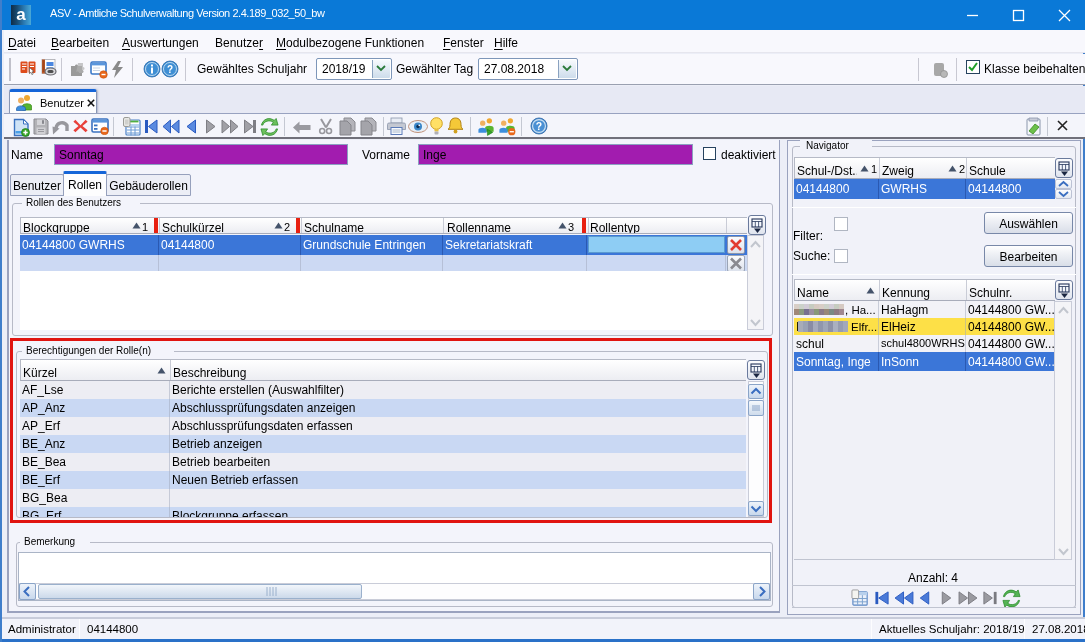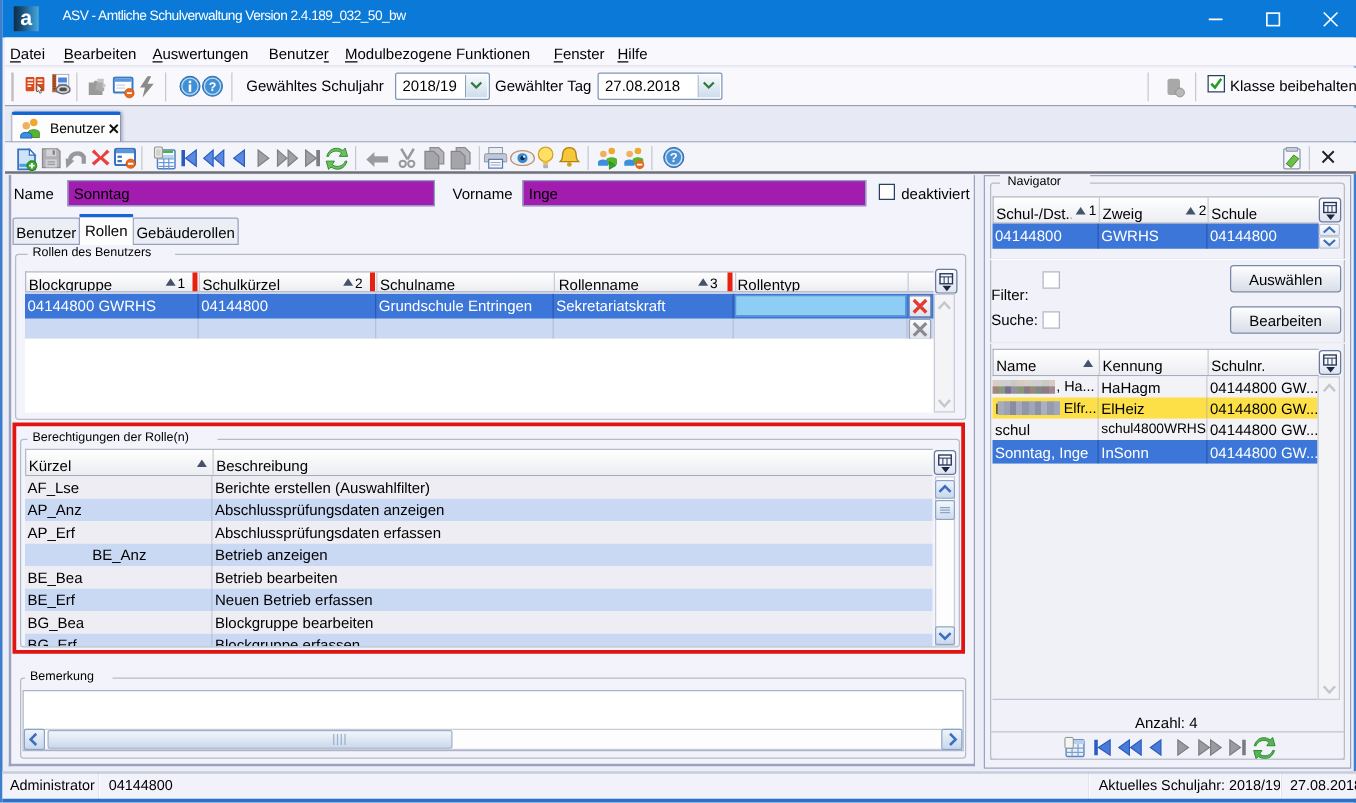--- a/index.html
+++ b/index.html
@@ -420,34 +420,33 @@
   </div>
   <div class="row" style="left:18px;top:399px;width:726px;height:18px;background:#c9d8f3;">
     <div class="cell" style="left:0;width:150px;">AP_Anz</div>
       <div class="cell" style="left:150px;width:576px;border-right:none;">Abschlussprüfungsdaten anzeigen</div>
   </div>
   <div class="row" style="left:18px;top:417px;width:726px;height:18px;background:#ededf3;">
     <div class="cell" style="left:0;width:150px;">AP_Erf</div>
       <div class="cell" style="left:150px;width:576px;border-right:none;">Abschlussprüfungsdaten erfassen</div>
   </div>
   <div class="row" style="left:18px;top:435px;width:726px;height:18px;background:#c9d8f3;">
-    <div class="cell" style="left:0;width:150px;text-align:center;">BE_Anz</div>
+    <div class="cell" style="left:0;width:150px;">BE_Anz</div>
       <div class="cell" style="left:150px;width:576px;border-right:none;">Betrieb anzeigen</div>
   </div>
   <div class="row" style="left:18px;top:453px;width:726px;height:18px;background:#ededf3;">
     <div class="cell" style="left:0;width:150px;">BE_Bea</div>
       <div class="cell" style="left:150px;width:576px;border-right:none;">Betrieb bearbeiten</div>
   </div>
   <div class="row" style="left:18px;top:471px;width:726px;height:18px;background:#c9d8f3;">
     <div class="cell" style="left:0;width:150px;">BE_Erf</div>
       <div class="cell" style="left:150px;width:576px;border-right:none;">Neuen Betrieb erfassen</div>
   </div>
   <div class="row" style="left:18px;top:489px;width:726px;height:18px;background:#ededf3;">
     <div class="cell" style="left:0;width:150px;">BG_Bea</div>
-      <div class="cell" style="left:150px;width:576px;border-right:none;">Blockgruppe bearbeiten</div>
   </div>
   <div class="row" style="left:18px;top:507px;width:726px;height:10px;background:#c9d8f3;overflow:hidden;">
     <div class="cell" style="left:0;width:150px;">BG_Erf</div>
       <div class="cell" style="left:150px;width:576px;border-right:none;">Blockgruppe erfassen</div>
   </div>
 
   <div class="sbtrack" style="left:746px;top:381px;width:16px;height:136px;background:#fdfdfe;"></div>
   <div class="sbbtn" style="left:746px;top:384px;width:16px;height:15px;background:linear-gradient(#eef3fa,#c8d8ec);border-color:#8aa4c8;">
       <svg width="14" height="13" viewBox="0 0 14 13">
         <path d="M2.5 8.5L7 4l4.5 4.5" fill="none" stroke="#3a6ec0" stroke-width="2"></path>

